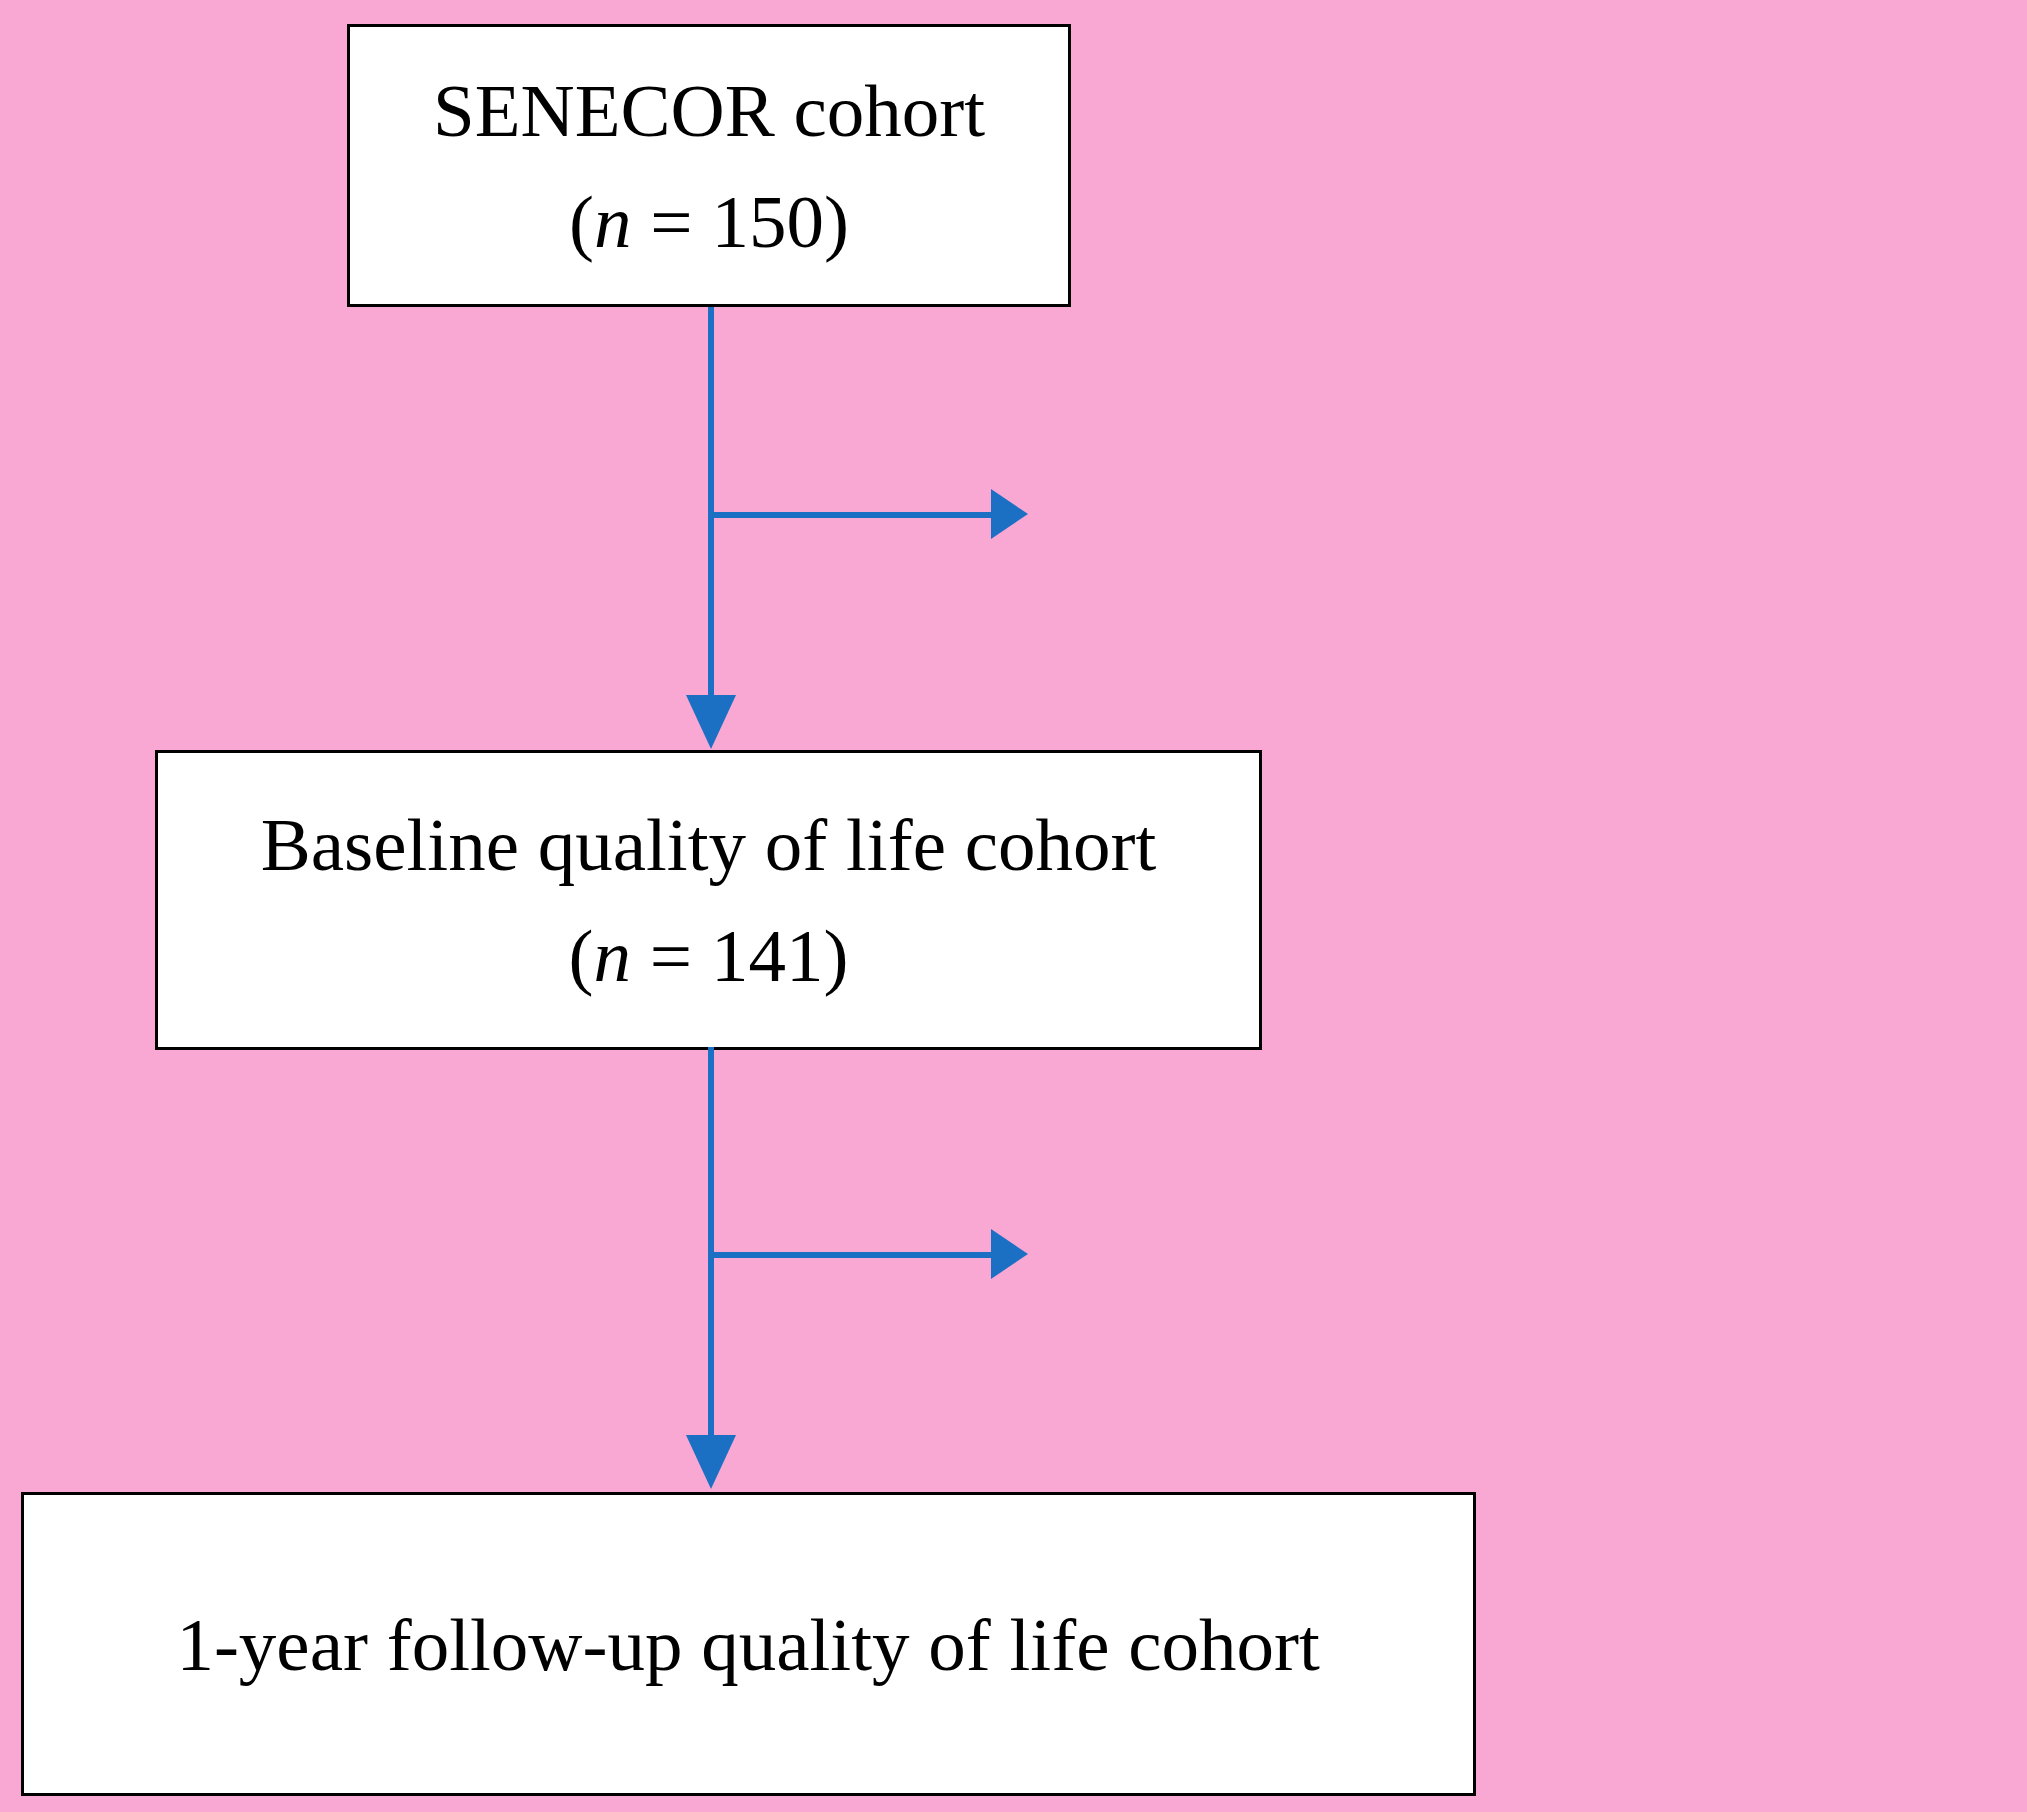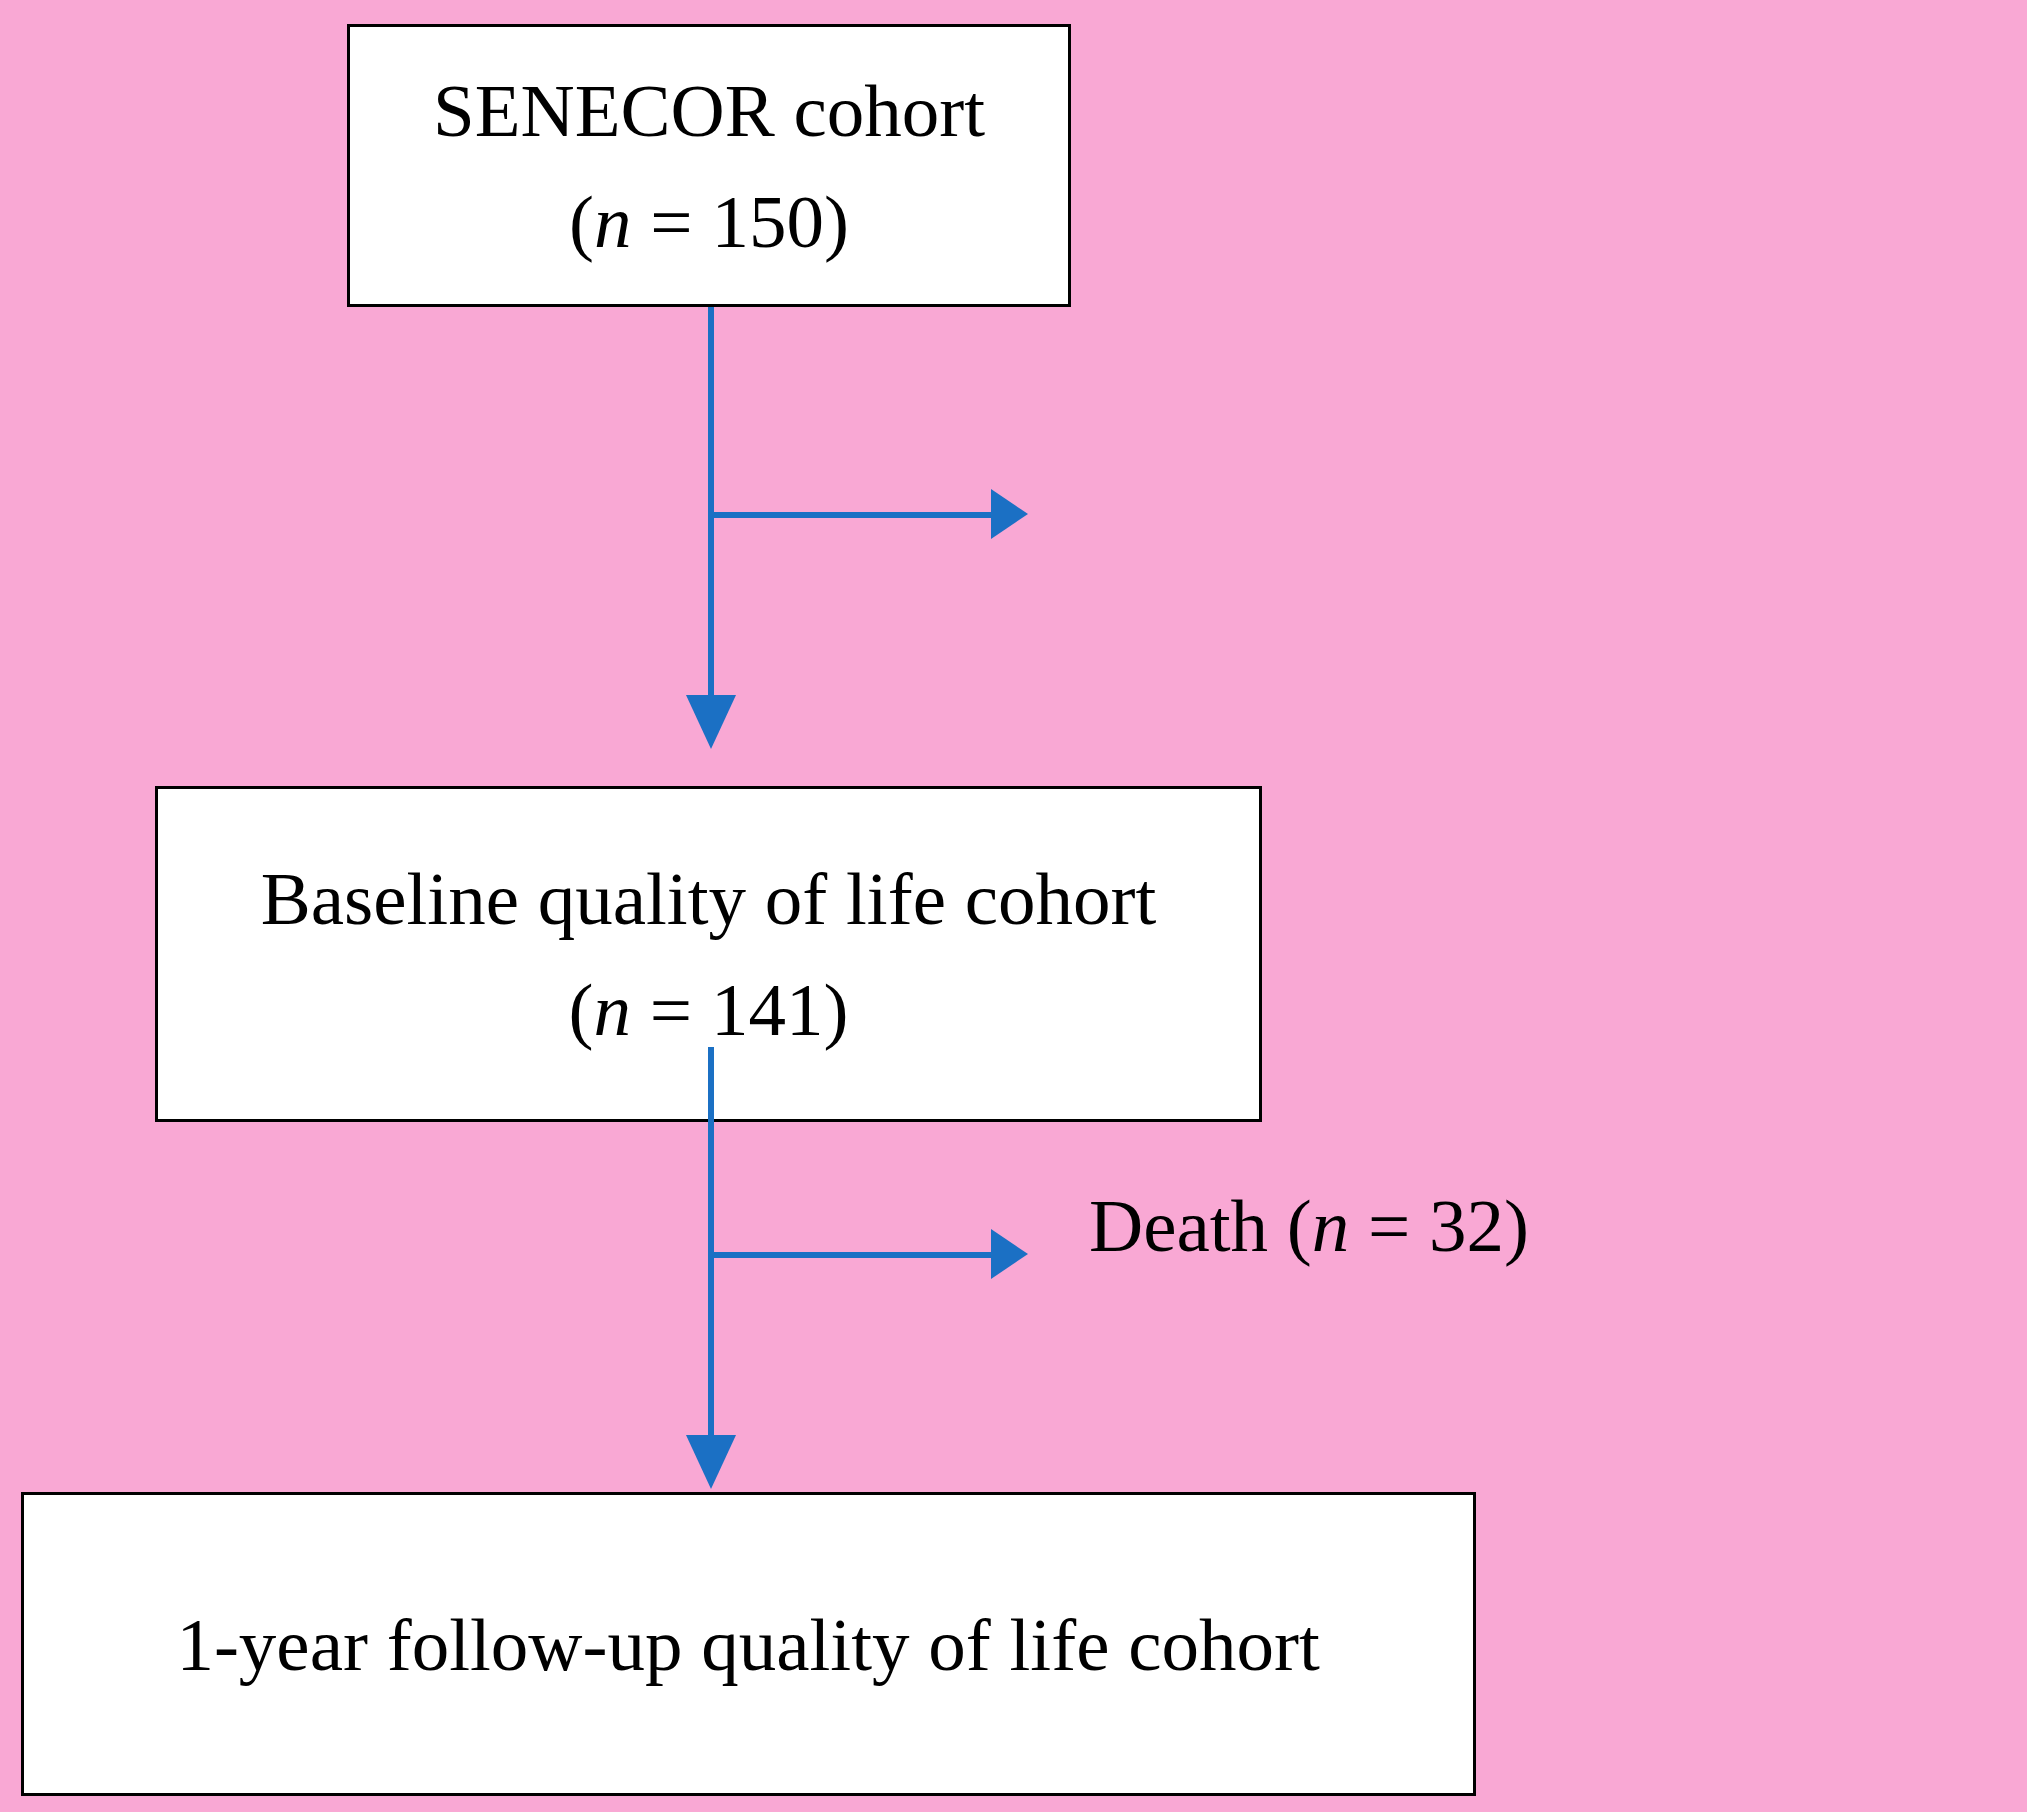--- a/index.html
+++ b/index.html
@@ -27,21 +27,21 @@
     justify-content: center;
     align-items: center;
     text-align: center;
   }
   .flow-box .line {
     line-height: 111px;
     font-size: 75px;
     white-space: nowrap;
   }
   #box-senecor  { left: 347px; top: 24px;   width: 724px;  height: 283px; }
-  #box-baseline { left: 155px; top: 786px;  width: 1107px; height: 336px; }
+  #box-baseline { left: 155px; top: 750px;  width: 1107px; height: 300px; }
   #box-followup { left: 20.6px;  top: 1492px; width: 1455px; height: 304px; }
 
   
   .vline, .hline { position: absolute; background: #1B70C4; }
   #vline-1 { left: 708px; top: 307px;  width: 5.6px; height: 388px; }
   #vline-2 { left: 708px; top: 1047px; width: 5.6px; height: 388px; }
   #hline-1 { left: 711px; top: 512px;  width: 281px; height: 5.6px; }
   #hline-2 { left: 711px; top: 1252px; width: 281px; height: 5.6px; }
 
   
@@ -95,20 +95,19 @@
   <div class="flow-box" id="box-baseline">
     <div class="line">Baseline quality of life cohort</div>
     <div class="line">(<i>n</i> = 141)</div>
   </div>
 
   <div class="vline" id="vline-2"></div>
   <div class="arrowhead-down" id="arrowhead-down-2"></div>
 
   <div class="hline" id="hline-2"></div>
   <div class="arrowhead-right" id="arrowhead-right-2"></div>
-  <div class="branch-label" id="excl-2-line-1">Death (<i>n</i> = 32)</div>
 
   <div class="flow-box" id="box-followup">
     <div class="line">1-year follow-up quality of life cohort</div>
   </div>
 
 </div>
 
 
 </body></html>

